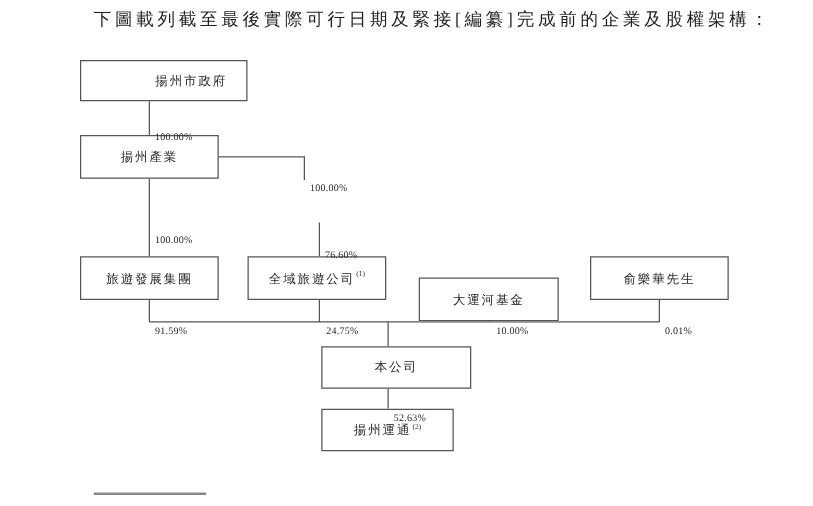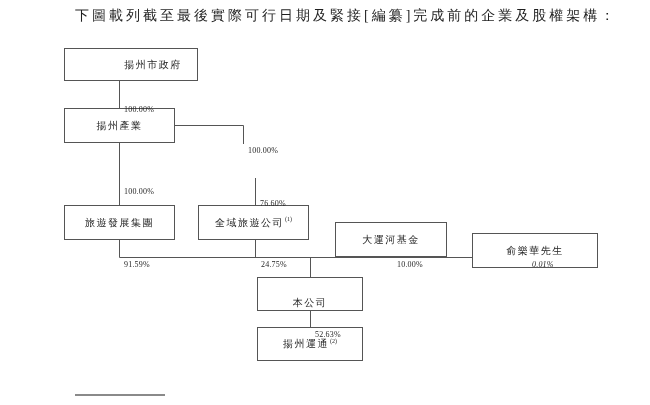--- a/index.html
+++ b/index.html
@@ -33,32 +33,32 @@
     white-space:nowrap;
     margin-top:17px;
   }
   
   .n-gov        {left:64px; top:48px;  width:134px;height:33px;padding-left:44px;}
   .n-industry   {left:64px; top:108px; width:111px;height:35px;}
   .n-shanglv    {left:188px;top:144px; width:111px;height:34px;}
   .n-tourismdev {left:64px; top:205px; width:111px;height:35px;}
   .n-quanyu     {left:198px;top:205px; width:111px;height:35px;}
   .n-canalfund  {left:335px;top:205px; width:112px;height:35px;margin-top:17px;}
-  .n-mryu       {left:472px;top:205px; width:126px;height:35px;margin-top:28px;}
-  .n-company    {left:257px;top:277px; width:106px;height:34px;align-items:flex-end;}
+  .n-mryu       {left:472px;top:205px; width:111px;height:35px;}
+  .n-company    {left:257px;top:277px; width:120px;height:34px;}
   .n-yuntong    {left:257px;top:327px; width:106px;height:34px;}
   
   .p-gov-industry      {left:124px;top:88px;}
   .p-industry-shanglv  {left:248px;top:129px;}
   .p-industry-tourism  {left:124px;top:170px;}
   .p-shanglv-quanyu    {left:260px;top:182px;}
   .p-tourism-company   {left:124px;top:243px;}
   .p-quanyu-company    {left:261px;top:243px;}
   .p-canal-company     {left:397px;top:243px;}
-  .p-mryu-company      {left:532px;top:243px;font-style:italic;}
+  .p-mryu-company      {left:532px;top:243px;}
   .p-company-yuntong   {left:315px;top:313px;}
   .footnote-rule{
     position:absolute;left:75px;top:394px;width:90px;height:2px;
     background:#8a8a8a;
   }
 </style>
 </head>
 <body>
 
 <div class="page">

